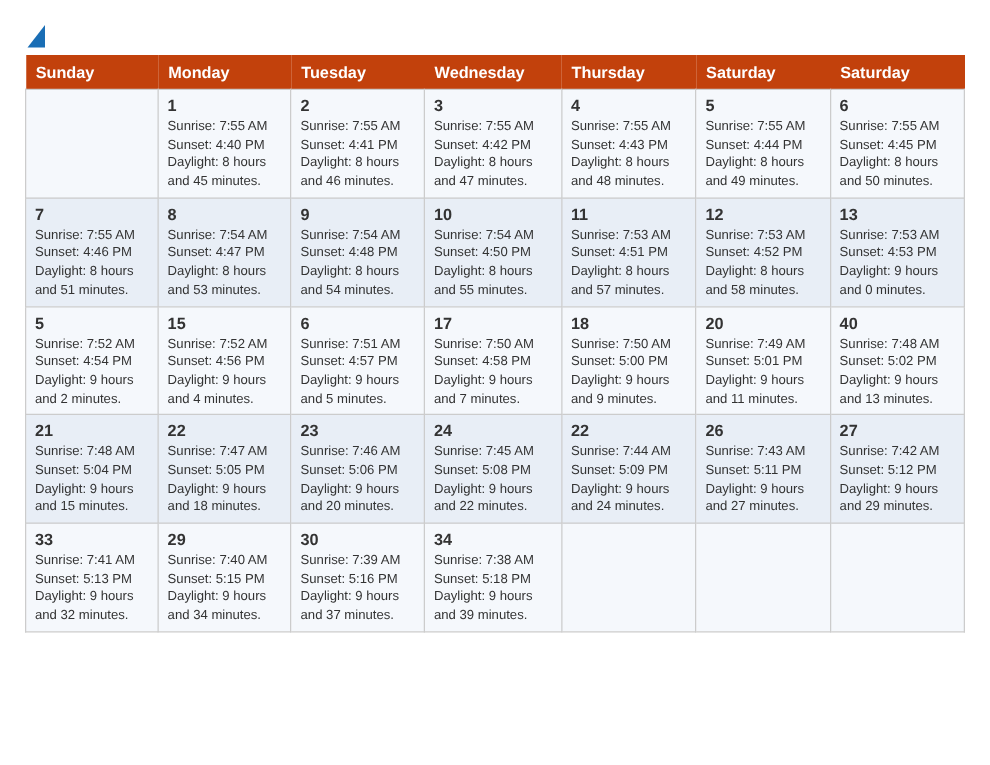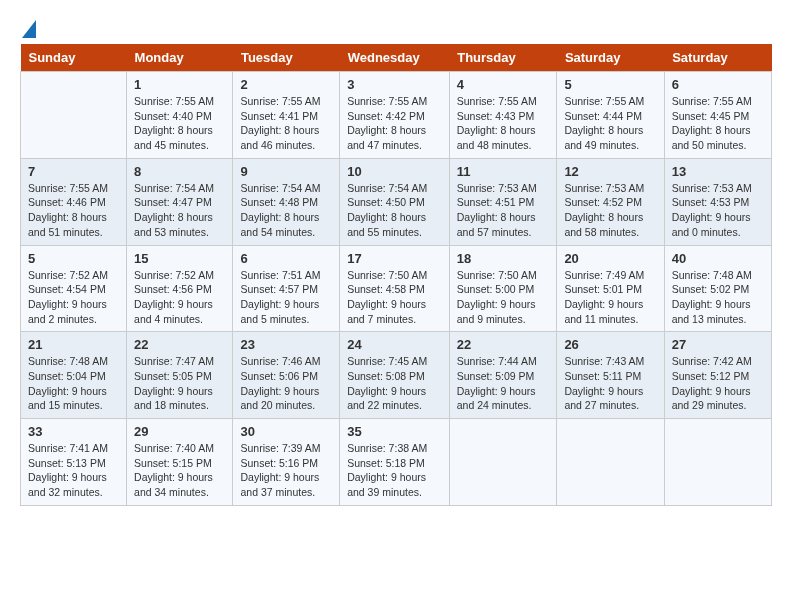--- a/index.html
+++ b/index.html
@@ -297,21 +297,21 @@
           Sunrise: 7:40 AM<br>Sunset: 5:15 PM<br>Daylight: 9 hours and 34 minutes.
         </div>
         </td>
         <td>
           <span class="day-num">30</span>
         <div class="day-info">
           Sunrise: 7:39 AM<br>Sunset: 5:16 PM<br>Daylight: 9 hours and 37 minutes.
         </div>
         </td>
         <td>
-          <span class="day-num">35</span>
+          <span class="day-num">34</span>
         <div class="day-info">
           Sunrise: 7:38 AM<br>Sunset: 5:18 PM<br>Daylight: 9 hours and 39 minutes.
         </div>
         </td>
         <td></td>
         <td></td>
         <td></td>
       </tr>
     </tbody>
 </table>

